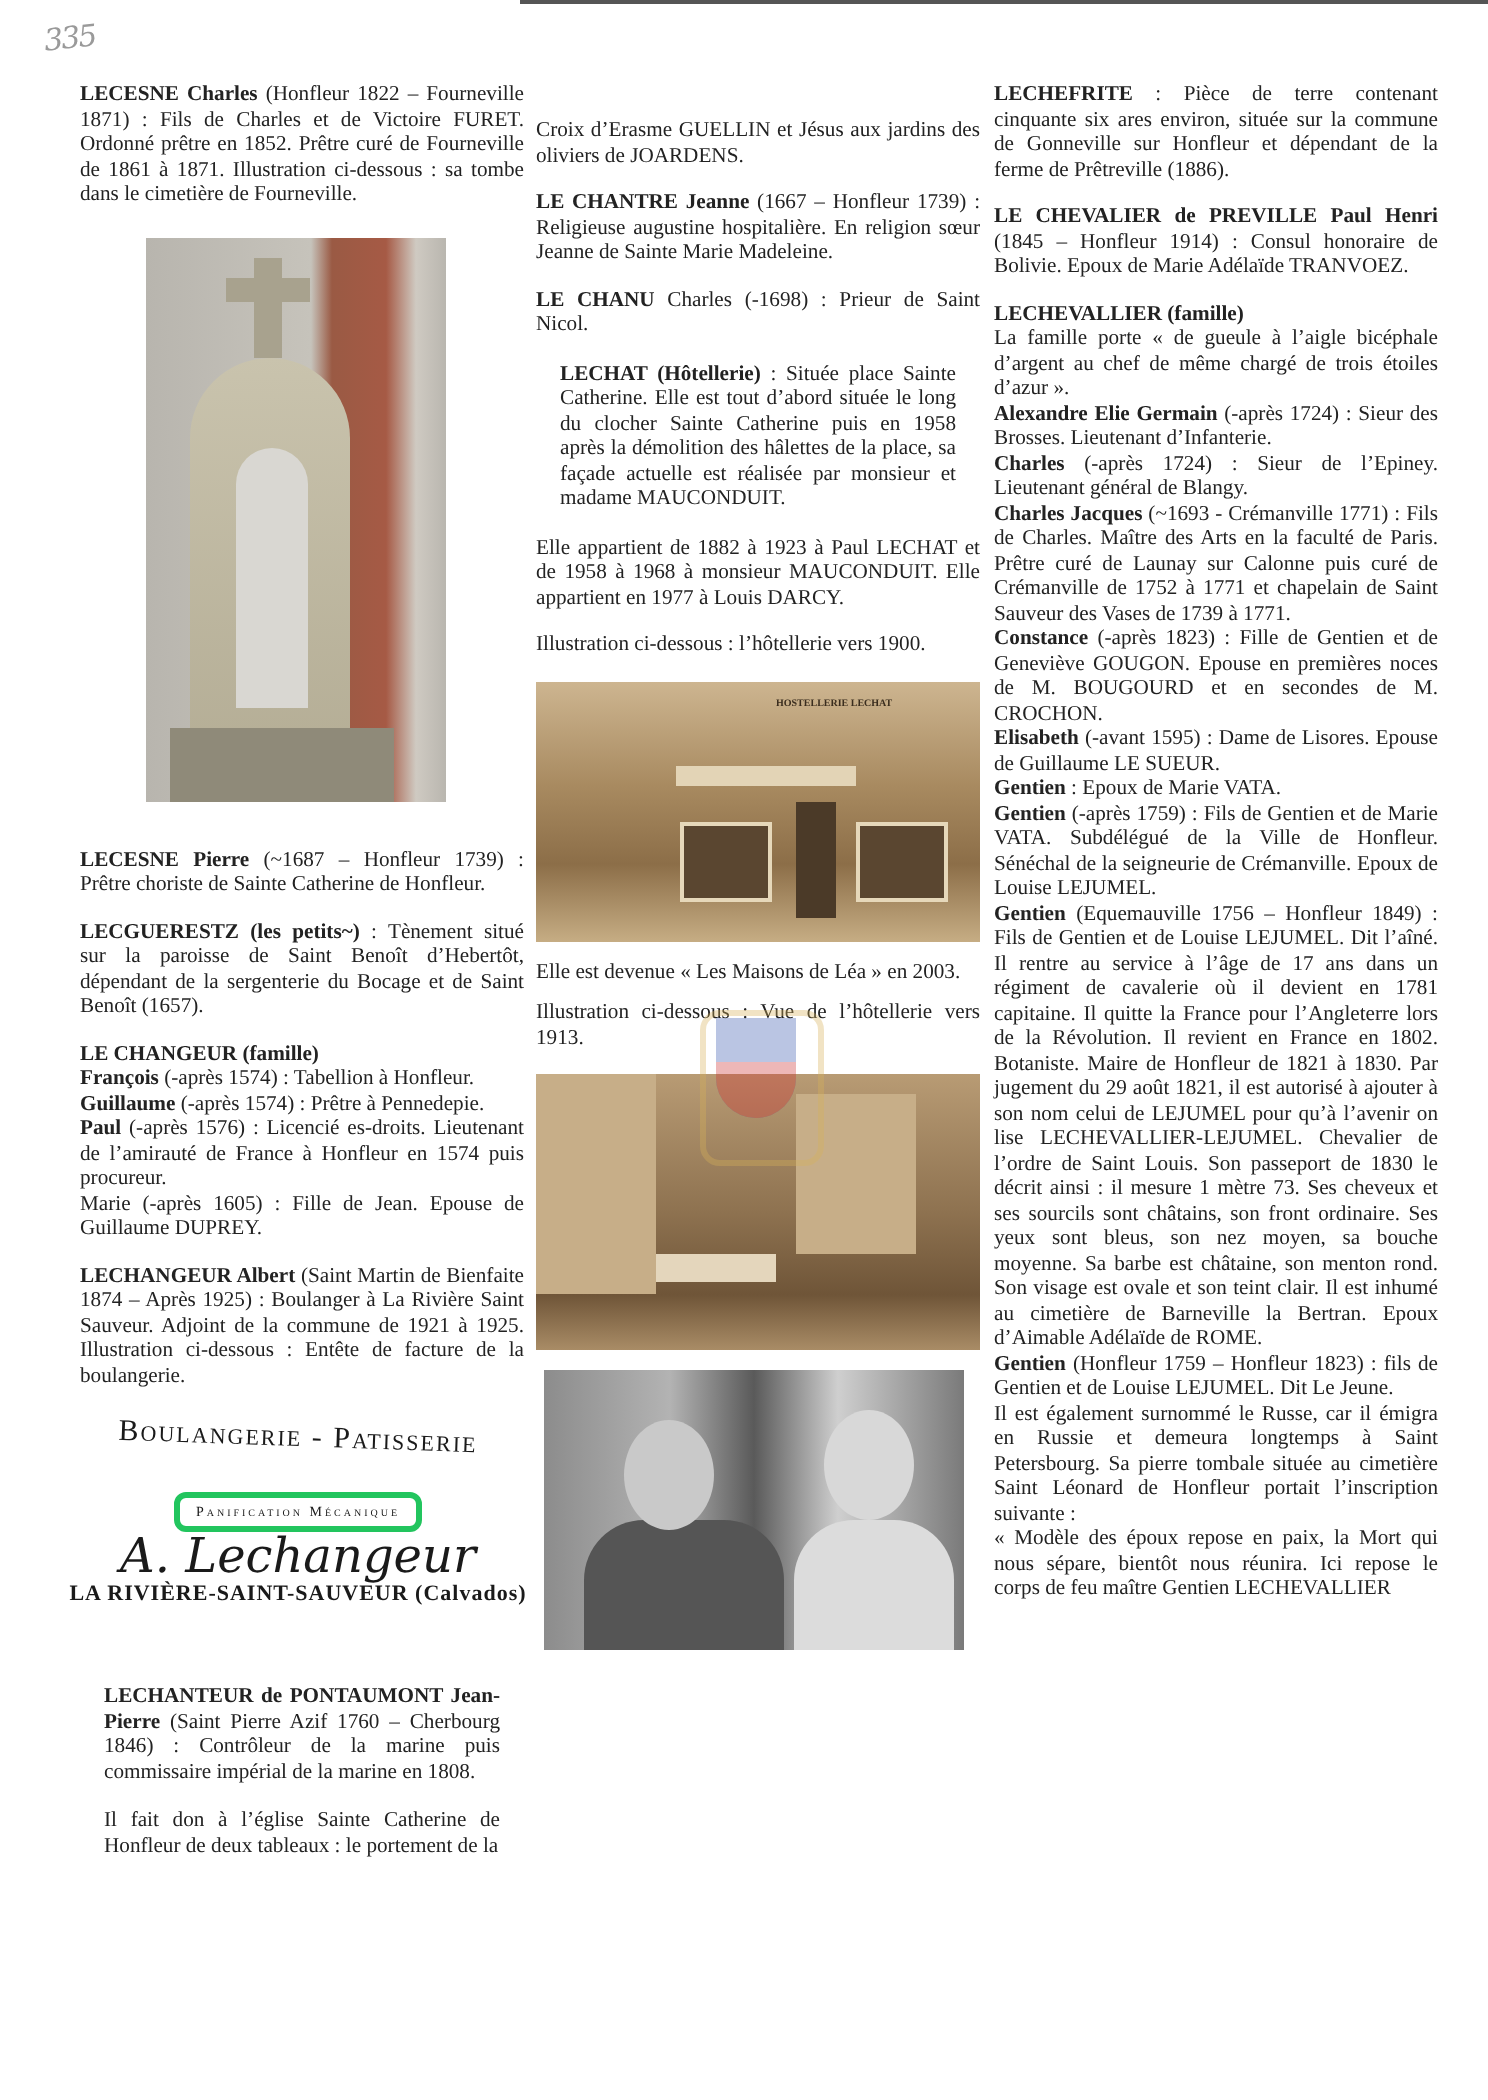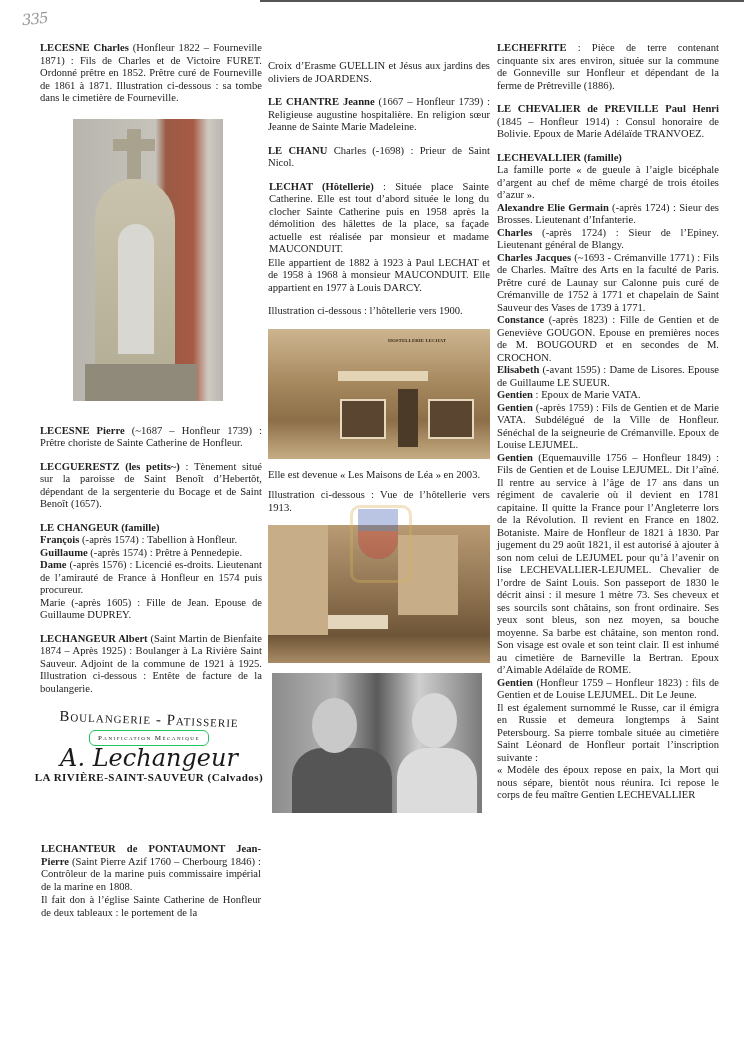--- a/index.html
+++ b/index.html
@@ -6,36 +6,36 @@
   body{width:744px;height:1050px;background:#ffffff;position:relative;overflow:hidden;
        font-family:"Liberation Serif","DejaVu Serif",serif;color:#222;}
   .topline{position:absolute;left:260px;top:0;width:484px;height:2px;background:#555;}
   .pagenum{position:absolute;left:22px;top:10px;font-family:"DejaVu Serif",serif;font-style:italic;
            font-size:15px;color:#9a9a9a;transform:rotate(-6deg);letter-spacing:-1px;}
   .col{position:absolute;top:42px;font-size:10.6px;line-height:12.5px;text-align:justify;}
   .c1{left:40px;width:222px;}
   .c2{left:268px;width:222px;top:60px;}
   .c3{left:497px;width:222px;}
   .col p{margin:0 0 11px 0;}
-  .col p.tight{margin:1px;}
+  .col p.tight{margin:12px;}
   b{font-weight:bold;}
   .img{margin:0 auto 10px auto;display:block;position:relative;overflow:hidden;}
   
   .tomb{width:150px;height:282px;margin:14px 0 24px 33px;
         background:linear-gradient(90deg,#b8b5ae 0%,#c6c3bb 55%,#9a5a44 62%,#a65a45 80%,#cfcac2 90%,#b9b6af 100%);}
   .tomb .stone{position:absolute;left:22px;top:60px;width:80px;height:215px;
         background:linear-gradient(180deg,#c9c3ad,#b3ac94);border-radius:40px 40px 0 0;}
   .tomb .niche{position:absolute;left:45px;top:105px;width:36px;height:130px;background:#d9d7d2;border-radius:18px 18px 0 0;}
   .tomb .cross{position:absolute;left:54px;top:10px;width:14px;height:50px;background:#a8a28e;}
   .tomb .crossbar{position:absolute;left:40px;top:20px;width:42px;height:12px;background:#a8a28e;}
   .tomb .base{position:absolute;left:12px;top:245px;width:112px;height:37px;background:#8f8a79;}
   
   .bakery{width:230px;height:118px;margin:0 0 12px -6px;text-align:center;color:#1a1a1a;}
   .bakery .b1{font-size:15px;letter-spacing:1px;margin-top:18px;font-variant:small-caps;transform:rotate(2deg);}
-  .bakery .b2{display:inline-block;font-size:7px;letter-spacing:1.5px;border:1px solid #22c55e;border-radius:6px;padding:1px 8px;margin-top:4px;font-variant:small-caps;}
+  .bakery .b2{display:inline-block;font-size:7px;letter-spacing:1.5px;border:3px solid #22c55e;border-radius:6px;padding:1px 8px;margin-top:20px;font-variant:small-caps;}
   .bakery .b3{font-family:"DejaVu Serif",serif;font-style:italic;font-size:24px;margin-top:6px;}
   .bakery .b4{font-size:11px;font-weight:bold;letter-spacing:.5px;margin-top:6px;}
   
   .hotel1{width:222px;height:130px;background:linear-gradient(180deg,#cdb590 0%,#a88a60 40%,#8c6e48 70%,#c6ad84 100%);}
   .hotel1 .sign{position:absolute;left:70px;top:42px;width:90px;height:10px;background:#e3d4b6;}
   .hotel1 .win{position:absolute;top:70px;width:42px;height:36px;background:#5a4630;border:2px solid #e6d8ba;}
   .hotel1 .door{position:absolute;left:130px;top:60px;width:20px;height:58px;background:#4b3a28;}
   .hotel1 .label{position:absolute;left:120px;top:6px;font-size:5px;color:#3a2d1e;font-weight:bold;}
   .hotel2{width:222px;height:138px;background:linear-gradient(180deg,#b89b74 0%,#8e7250 50%,#6f5538 80%,#a98c66 100%);}
   .hotel2 .b{position:absolute;background:#c7ae88;}
@@ -63,21 +63,21 @@
     <div class="cross"></div>
     <div class="crossbar"></div>
     <div class="base"></div>
   </div>
   <p><b>LECESNE Pierre</b><span> (~1687 – Honfleur 1739) : Prêtre choriste de Sainte Catherine de Honfleur.</span></p>
   <p><b>LECGUERESTZ (les petits~)</b><span> : Tènement situé sur la paroisse de Saint Benoît d’Hebertôt, dépendant de la sergenterie du Bocage et de Saint Benoît (1657).</span></p>
   <div style="margin-bottom:11px;">
     <b>LE CHANGEUR (famille)</b><br>
     <b>François</b><span> (-après 1574) : Tabellion à Honfleur.</span><br>
     <b>Guillaume</b><span> (-après 1574) : Prêtre à Pennedepie.</span><br>
-    <b>Dame</b><span> (-après 1576) : Licencié es-droits. Lieutenant de l’amirauté de France à Honfleur en 1574 puis procureur.</span><br>
+    <b>Paul</b><span> (-après 1576) : Licencié es-droits. Lieutenant de l’amirauté de France à Honfleur en 1574 puis procureur.</span><br>
     <span>Marie (-après 1605) : Fille de Jean. Epouse de Guillaume DUPREY.</span>
   </div>
   <p><b>LECHANGEUR Albert</b><span> (Saint Martin de Bienfaite 1874 – Après 1925) : Boulanger à La Rivière Saint Sauveur. Adjoint de la commune de 1921 à 1925. Illustration ci-dessous : Entête de facture de la boulangerie.</span></p>
   <div class="bakery">
     <div class="b1">Boulangerie - Patisserie</div>
     <div class="b2">Panification Mécanique</div>
     <div class="b3">A. Lechangeur</div>
     <div class="b4">LA RIVIÈRE-SAINT-SAUVEUR (Calvados)</div>
   </div>
   <p class="tight"><b>LECHANTEUR de PONTAUMONT Jean-Pierre</b><span> (Saint Pierre Azif 1760 – Cherbourg 1846) : Contrôleur de la marine puis commissaire impérial de la marine en 1808.</span></p>

